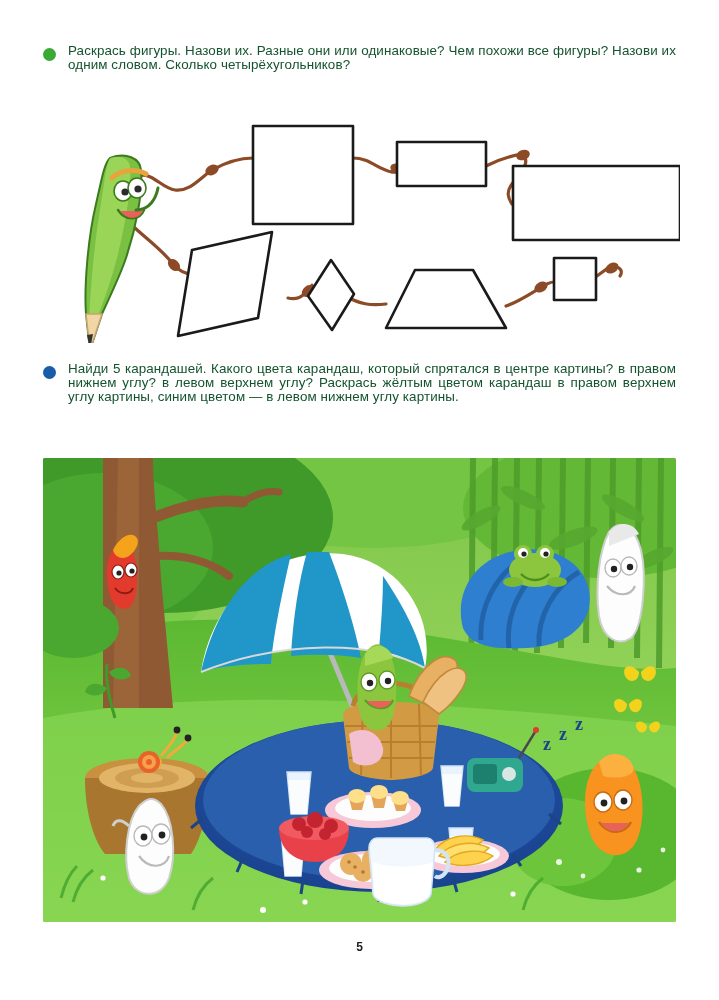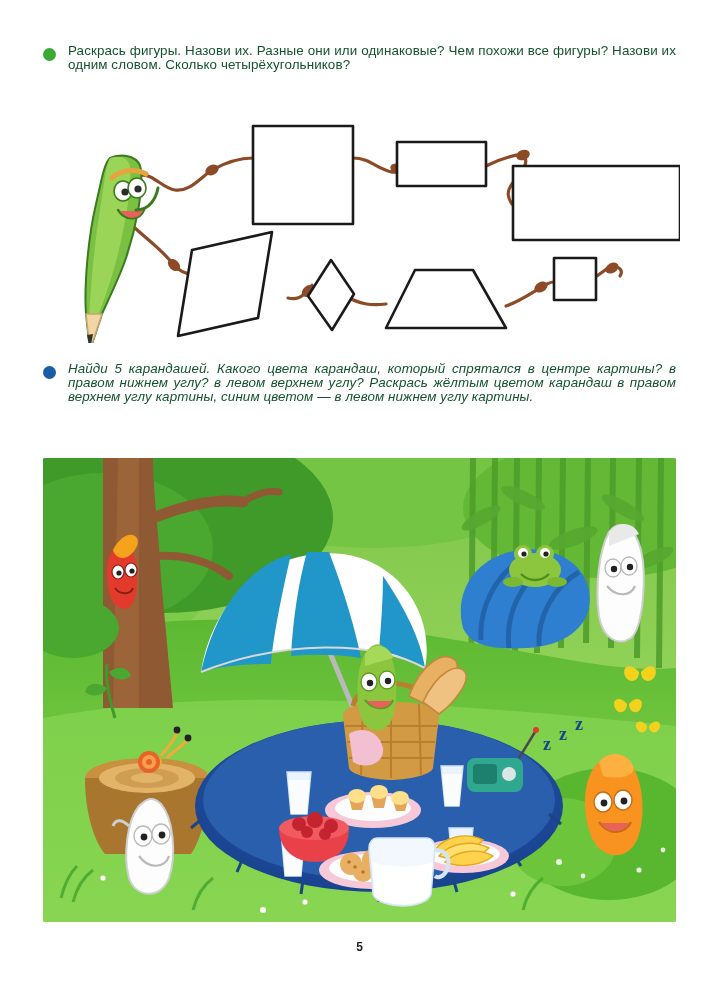--- a/index.html
+++ b/index.html
@@ -41,21 +41,21 @@
   .task-text {
     font-size: 13.4px;
     line-height: 14px;
     color: #14532d;
     text-align: justify;
     letter-spacing: 0.1px;
   }
   #task1 { left: 43px; top: 44px; width: 634px; }
   #task2 { left: 43px; top: 362px; width: 634px; }
   #task1 .task-text { width: 608px; }
-  #task2 .task-text { width: 608px; font-style: italic; }
+  #task2 .task-text { width: 608px; }
 
   
   .shapes {
     position: absolute;
     left: 40px;
     top: 118px;
     width: 640px;
     height: 225px;
   }
   .shapes svg { display: block; }

